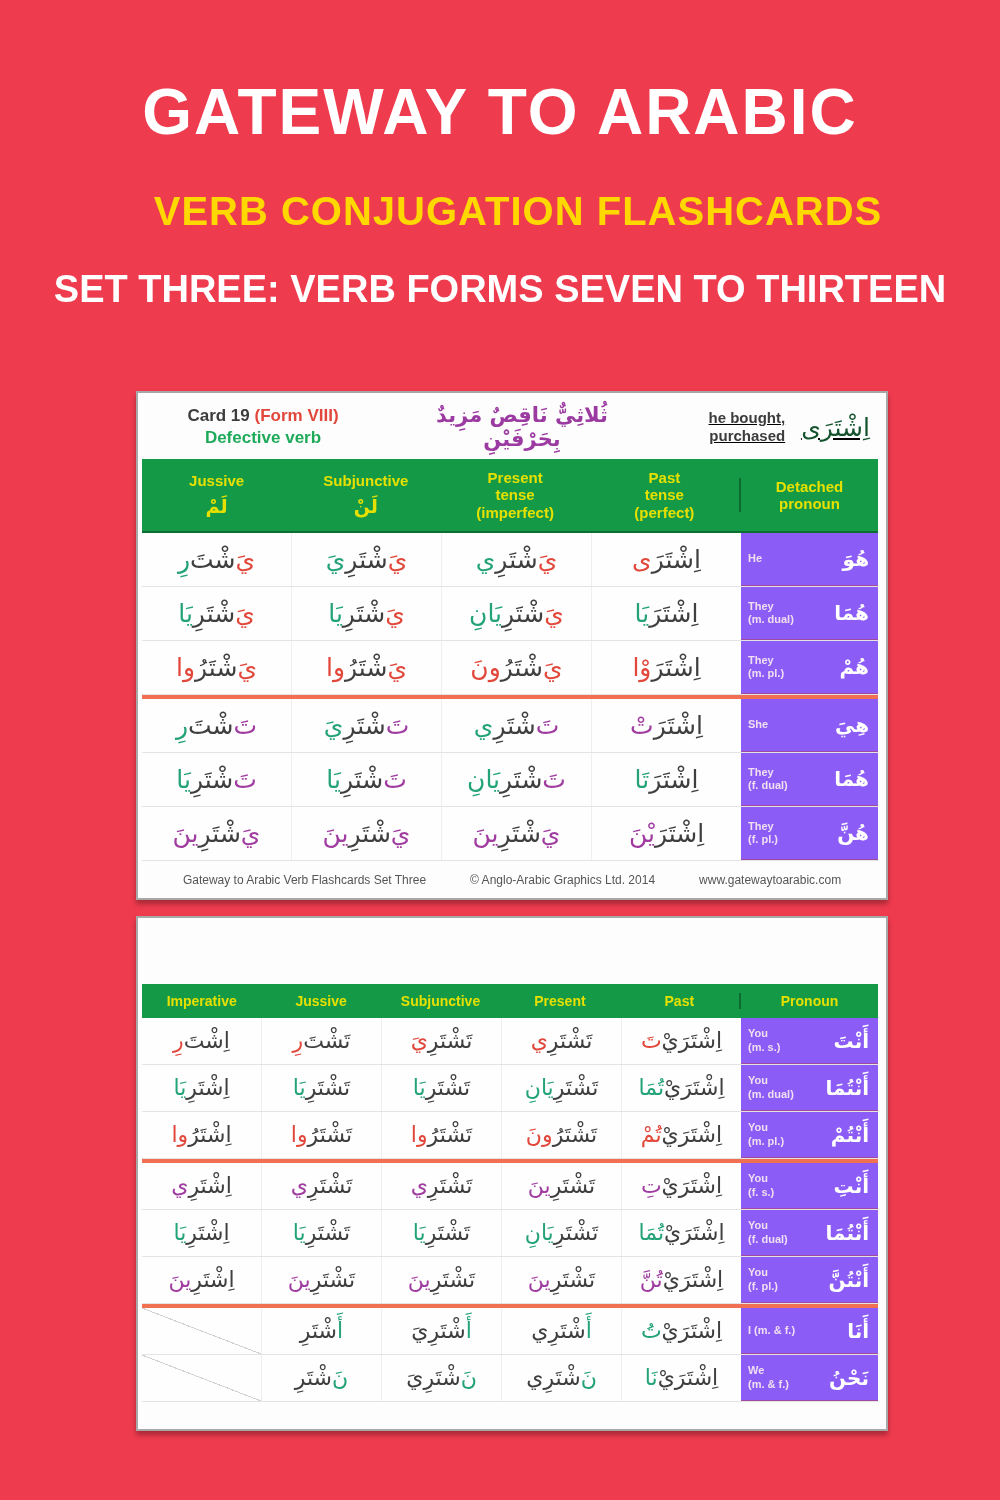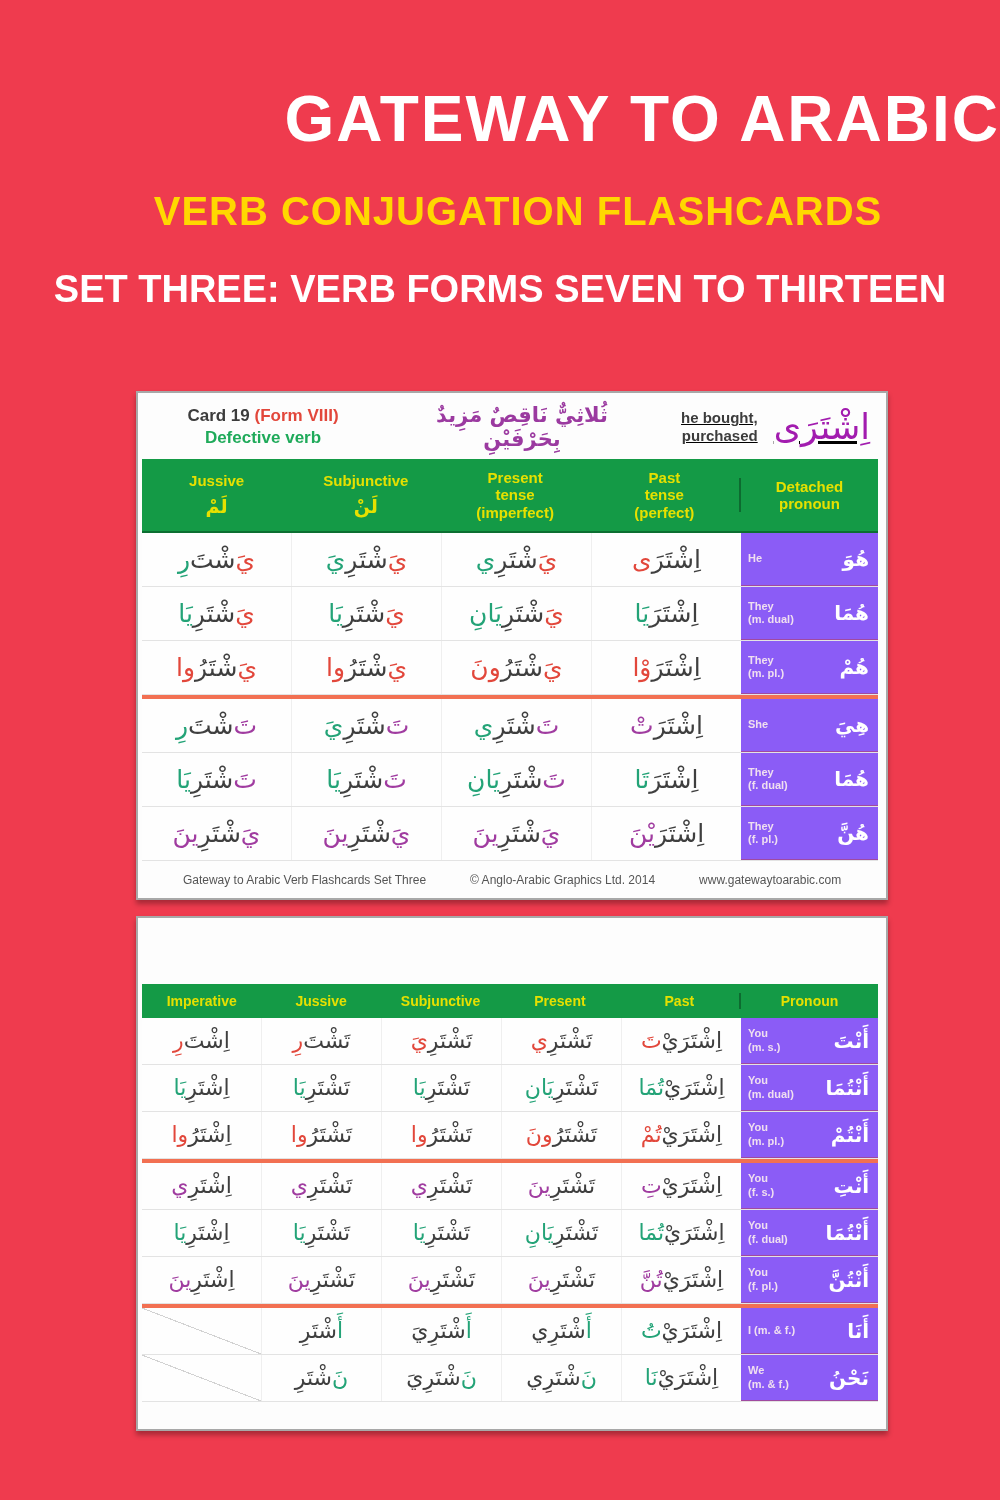--- a/index.html
+++ b/index.html
@@ -2,22 +2,22 @@
 <html><head>
 <meta charset="utf-8">
 <style>
   html,body{margin:0;padding:0;}
   body{
     width:1000px;height:1500px;position:relative;overflow:hidden;
     background:#ef3b4e;
     font-family:"Liberation Sans",sans-serif;
   }
   .page-title{
-    position:absolute;top:80px;left:0;width:100%;text-align:right;
-    color:#ffffff;font-size:64px;font-weight:bold;letter-spacing:2px;line-height:1;margin-top:7px;
+    position:absolute;top:80px;left:0;width:100%;text-align:center;
+    color:#ffffff;font-size:64px;font-weight:bold;letter-spacing:2px;line-height:1;
   }
   .page-subtitle{
     position:absolute;top:191px;left:0;width:100%;text-align:center;
     color:#ffd800;font-size:40px;font-weight:bold;letter-spacing:1px;line-height:1;margin-left:18px;
   }
   .page-setline{
     position:absolute;top:270px;left:0;width:100%;text-align:center;
     color:#ffffff;font-size:38px;font-weight:bold;line-height:1;
   }
   .card{
@@ -31,21 +31,21 @@
   
   .card1-header{height:66px;display:flex;align-items:center;padding:2px 10px 0 14px;box-sizing:border-box;}
   .c1h-left{width:222px;font-size:17px;font-weight:bold;line-height:1.3;text-align:center;}
   .card-label{color:#3c3c3c;}
   .form-label{color:#e2473b;}
   .verb-type{color:#1faa5a;}
   .c1h-center{flex:1;text-align:center;color:#9b3aa0;font-size:21px;font-weight:bold;direction:rtl;
     font-family:"DejaVu Sans",sans-serif;margin-left:34px;}
   .c1h-right{width:240px;display:flex;align-items:center;justify-content:flex-end;gap:16px;text-decoration:underline;}
   .meaning{font-size:15px;color:#3c3c3c;font-weight:bold;text-align:right;white-space:pre-line;line-height:1.2;}
-  .headword{font-size:35px;color:#a21caf;direction:rtl;font-family:"DejaVu Sans",sans-serif;padding-right:6px;}
+  .headword{font-size:25px;color:#14532d;direction:rtl;font-family:"DejaVu Sans",sans-serif;padding-right:6px;}
 
   .table-wrap{padding:0 8px 0 4px;}
   .card2-spacer{height:66px;}
 
   .green-row{display:flex;background:#149a46;color:#e6e000;font-weight:bold;text-align:center;}
   #card1 .green-row{height:72px;align-items:center;border-bottom:2px solid #0c6f31;}
   #card2 .green-row{height:34px;align-items:center;}
   .gcell{flex:1;white-space:pre-line;font-size:15px;line-height:1.15;}
   #card2 .gcell{font-size:14px;}
   .gcell .sub{font-size:19px;margin-top:7px;font-family:"DejaVu Sans",sans-serif;}

